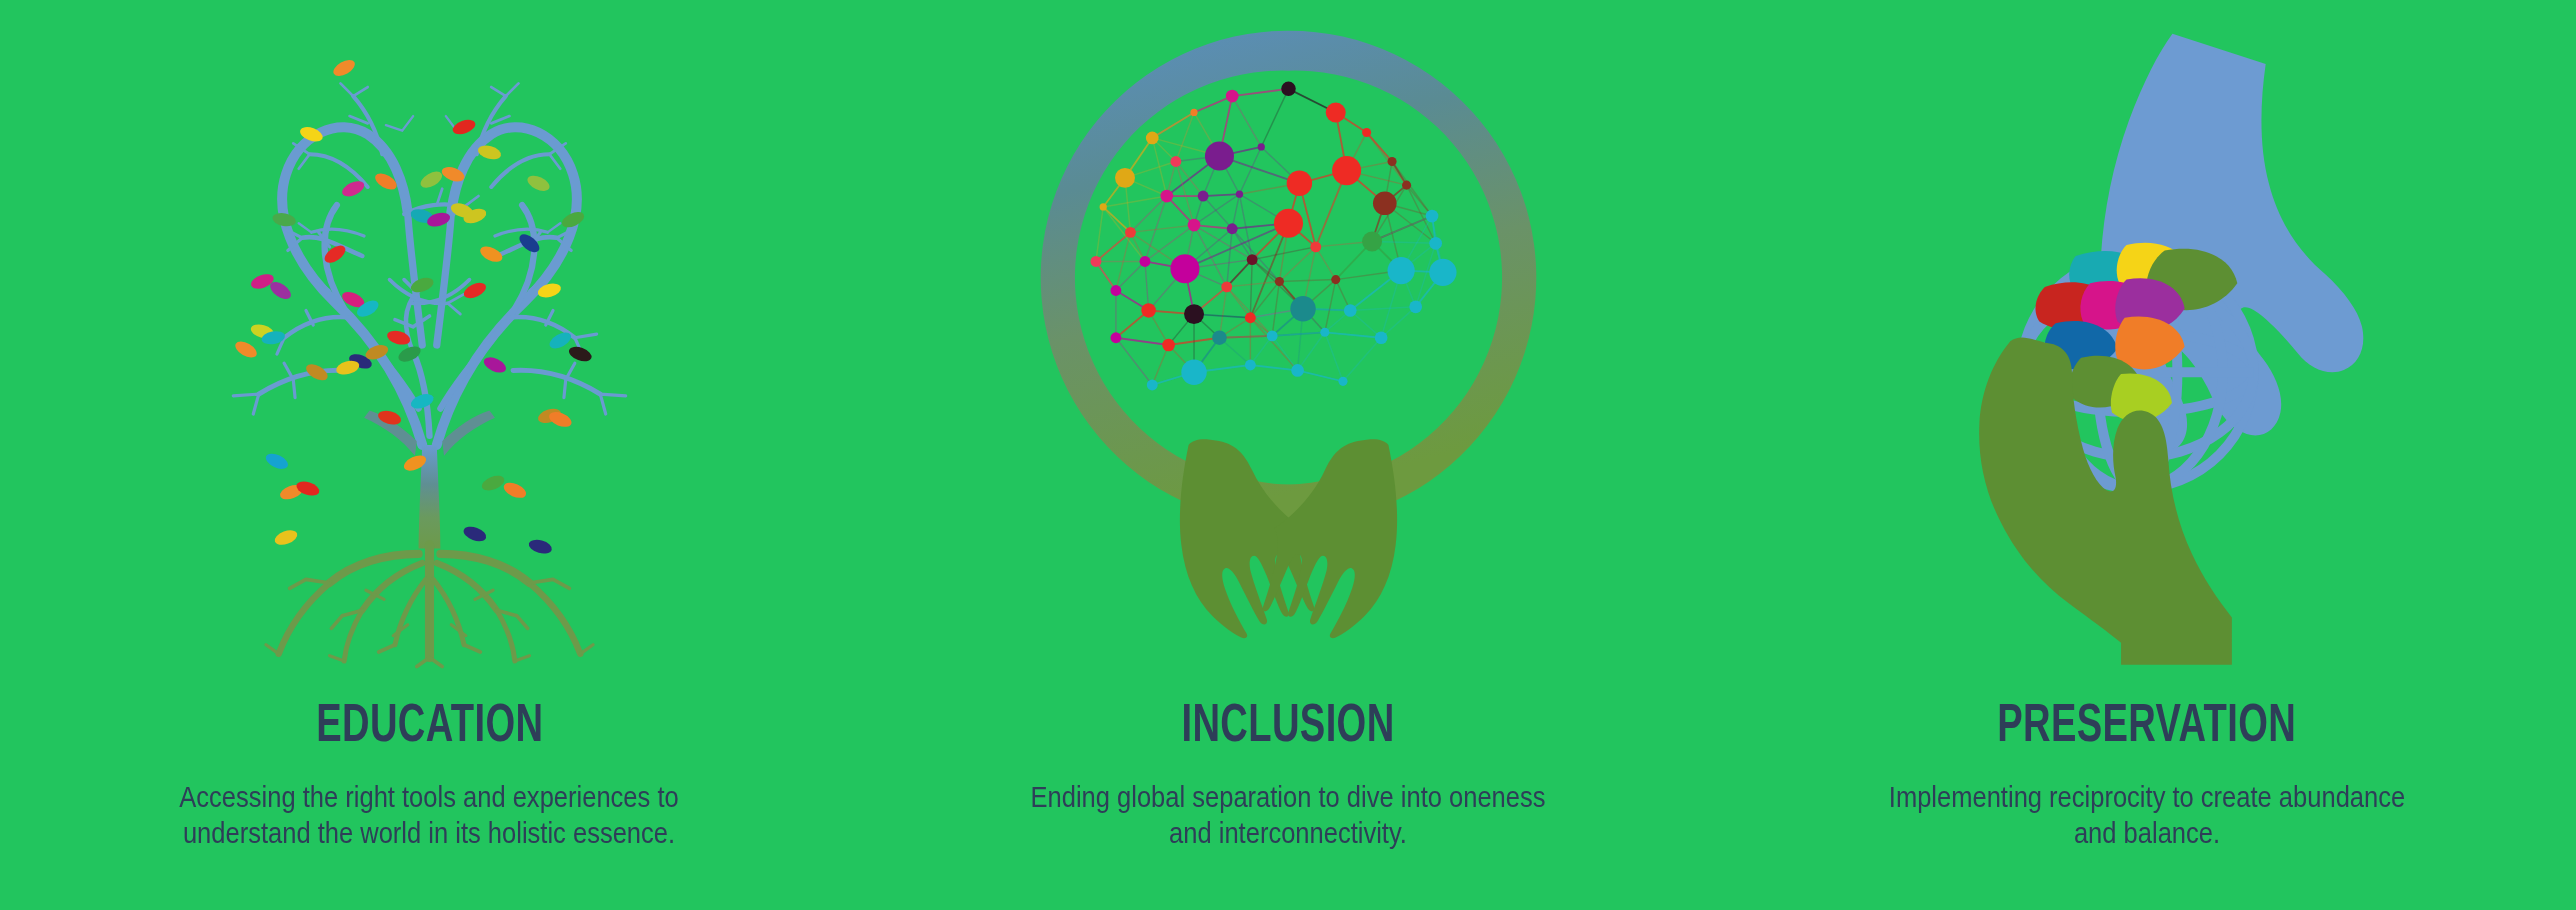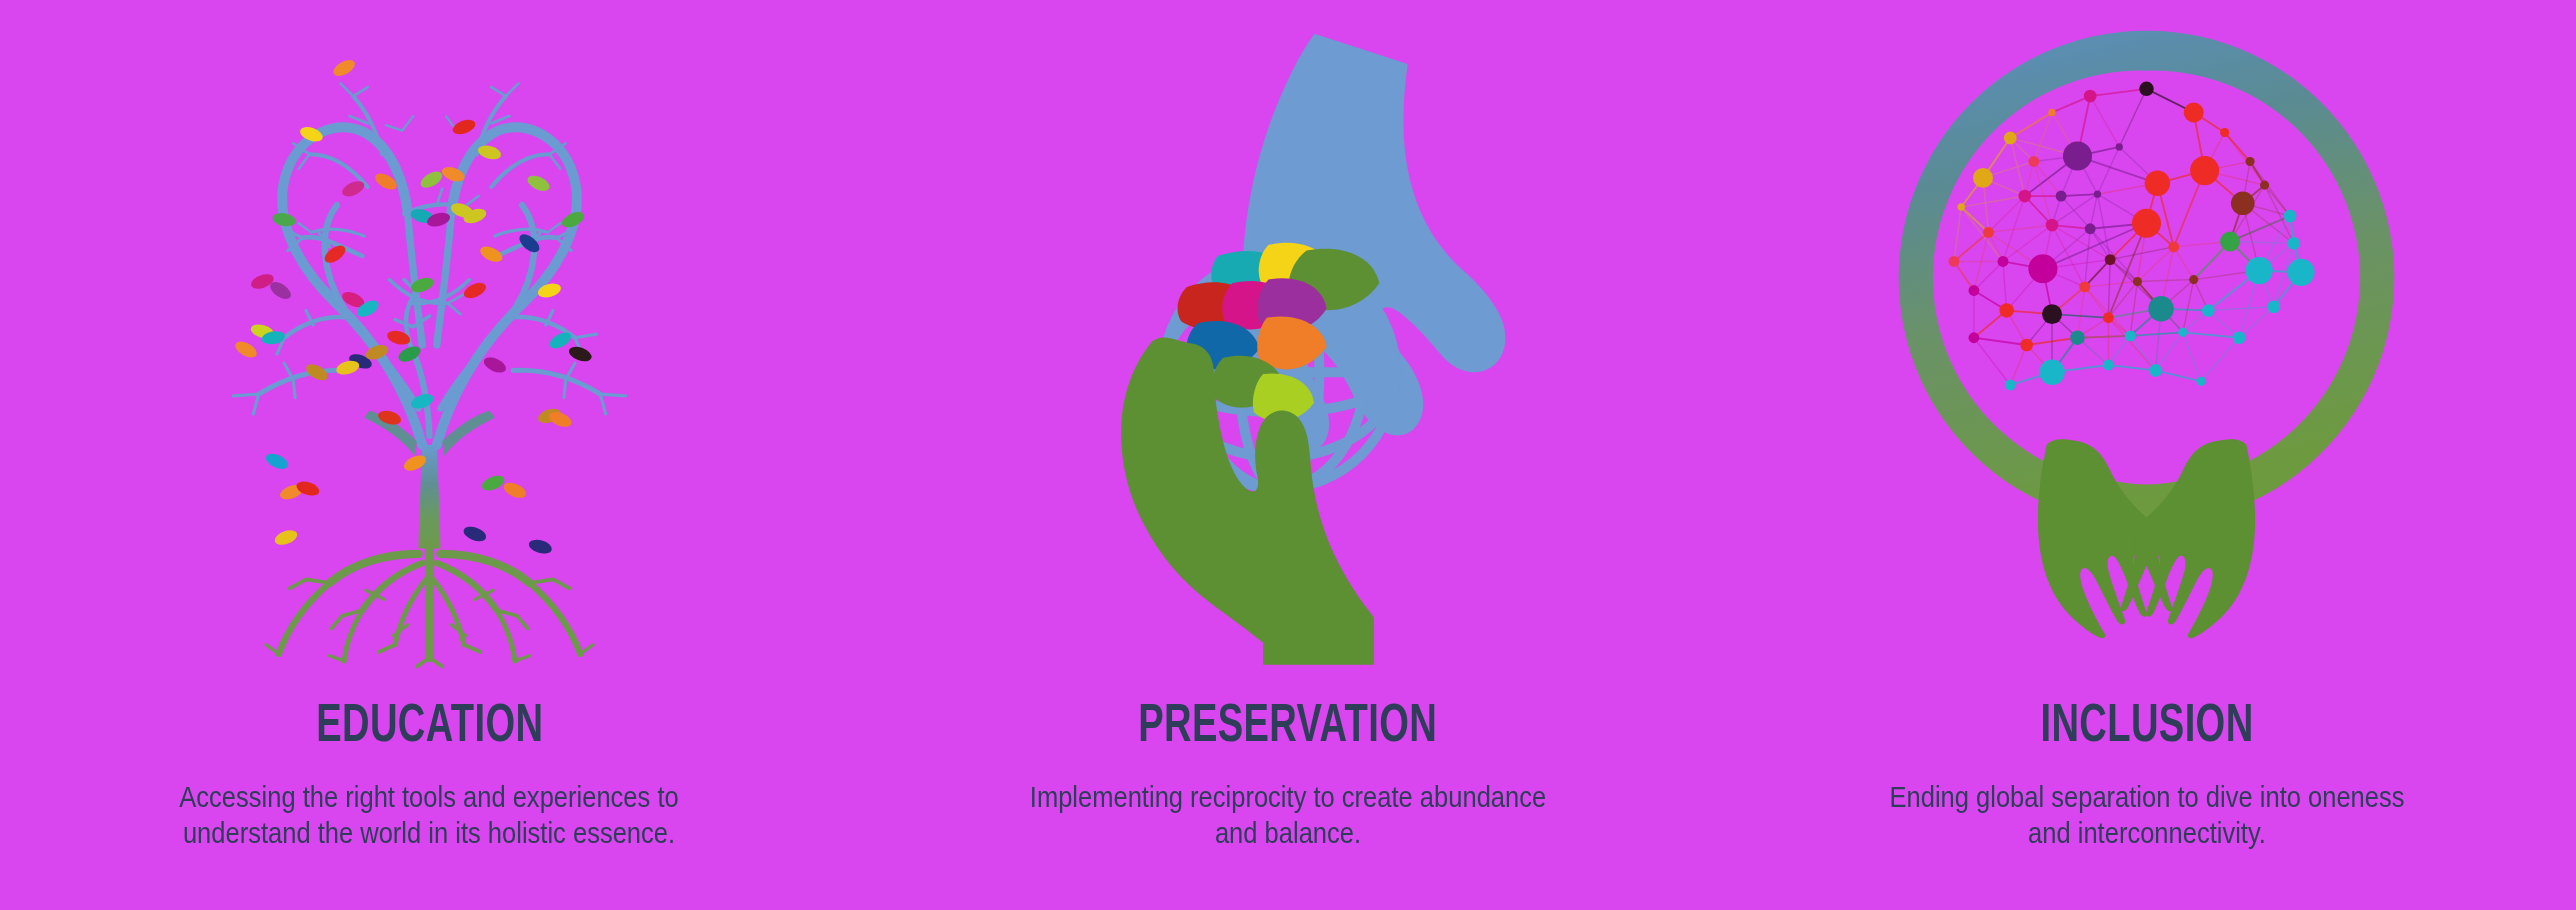--- a/index.html
+++ b/index.html
@@ -10,21 +10,21 @@
   body {
     width: 2576px;
     height: 910px;
     overflow: hidden;
     font-family: "Liberation Sans", sans-serif;
   }
   .page {
     position: relative;
     width: 2576px;
     height: 910px;
-    background: #d946ef;
+    background: #22c55e;
     display: flex;
     flex-direction: row;
     align-items: flex-start;
   }
   .column {
     position: relative;
     width: 859px;
     height: 910px;
     display: flex;
     flex-direction: column;
@@ -213,98 +213,20 @@
             <ellipse cx="374" cy="520" rx="13" ry="7" fill="#f07d28" transform="rotate(24 374 520)"></ellipse>
             <ellipse cx="330" cy="568" rx="13" ry="7" fill="#2a2a7a" transform="rotate(20 330 568)"></ellipse>
             <ellipse cx="122" cy="572" rx="13" ry="7" fill="#e8c21c" transform="rotate(-20 122 572)"></ellipse>
             <ellipse cx="402" cy="582" rx="13" ry="7" fill="#2a2a7a" transform="rotate(15 402 582)"></ellipse>
           </g>
       </svg>
     </div>
 
     <div class="card-heading">EDUCATION</div>
     <div class="card-body">Accessing the right tools and experiences to understand the world in its holistic essence.</div>
-  </div>
-
-  <div class="column">
-    <div class="art">
-      <svg width="563" height="654" viewBox="0 0 620 720">
-
-        <g fill="#6d9bd2">
-          <path d="M210 14
-                   L 318 14
-                   C 326 60 340 104 362 138
-                   C 386 176 418 200 452 214
-                   C 478 226 498 240 508 256
-                   C 520 276 518 296 504 308
-                   C 490 320 468 318 450 306
-                   C 428 292 406 280 390 276
-                   C 378 273 372 278 376 286
-                   C 382 298 398 312 416 324
-                   C 436 338 450 356 452 374
-                   C 454 394 442 408 424 408
-                   C 406 408 388 396 374 380
-                   C 356 360 336 346 320 340
-                   C 308 336 302 342 308 352
-                   C 316 366 330 380 344 394
-                   C 358 410 364 428 358 442
-                   C 350 460 330 464 314 454
-                   C 296 442 280 422 266 400
-                   C 246 368 228 330 216 290
-                   C 200 236 192 178 194 120
-                   C 196 74 202 38 210 14 Z" transform="translate(60,24) rotate(18 310 220)"></path>
-        </g>
-
-        <g fill="none" stroke="#6d9bd2" stroke-width="11">
-          <circle cx="300" cy="390" r="128"></circle>
-          <ellipse cx="300" cy="390" rx="128" ry="44"></ellipse>
-          <ellipse cx="300" cy="390" rx="128" ry="94"></ellipse>
-          <ellipse cx="300" cy="390" rx="44" ry="128"></ellipse>
-          <ellipse cx="300" cy="390" rx="94" ry="128"></ellipse>
-          <line x1="172" y1="390" x2="428" y2="390"></line>
-        </g>
-
-        <g>
-          <path d="M232 262 C 268 250 300 258 312 280 C 292 306 258 314 230 300 C 222 288 224 272 232 262 Z" fill="#18aab2"></path>
-          <path d="M288 250 C 322 242 350 254 356 276 C 338 302 304 308 280 292 C 274 278 278 260 288 250 Z" fill="#f5d417"></path>
-          <path d="M330 256 C 372 248 404 264 410 292 C 386 326 342 330 312 308 C 306 290 314 268 330 256 Z" fill="#5d8f33"></path>
-          <path d="M198 296 C 234 284 266 294 276 318 C 254 344 218 350 192 334 C 184 322 188 306 198 296 Z" fill="#c8251f"></path>
-          <path d="M248 292 C 282 284 310 296 316 318 C 298 344 264 350 240 334 C 234 320 238 302 248 292 Z" fill="#d6148a"></path>
-          <path d="M288 288 C 322 282 348 296 352 320 C 334 348 300 352 278 334 C 272 318 278 298 288 288 Z" fill="#9b2f9e"></path>
-          <path d="M210 336 C 244 328 272 340 278 364 C 258 390 224 394 200 376 C 194 362 200 344 210 336 Z" fill="#1168a8"></path>
-          <path d="M286 330 C 320 324 348 338 352 362 C 332 390 300 394 278 376 C 272 360 278 340 286 330 Z" fill="#f07d28"></path>
-          <path d="M238 374 C 272 366 300 380 304 404 C 284 432 250 436 228 418 C 222 402 228 384 238 374 Z" fill="#5d8f33"></path>
-          <path d="M282 392 C 312 388 336 402 338 424 C 320 448 290 450 272 434 C 268 420 274 400 282 392 Z" fill="#a8cf22"></path>
-        </g>
-
-        <g fill="#5d8f33">
-          <path d="M160 356
-                   C 140 380 128 412 126 446
-                   C 124 484 132 522 150 556
-                   C 168 592 194 622 224 644
-                   C 248 662 268 676 282 688
-                   L 282 712
-                   L 404 712
-                   L 404 660
-                   C 388 640 372 616 360 590
-                   C 344 556 336 520 334 486
-                   C 332 456 326 440 312 434
-                   C 298 428 284 436 278 452
-                   C 272 468 272 488 276 506
-                   C 278 518 274 524 266 520
-                   C 256 514 246 496 240 474
-                   C 232 444 228 414 228 392
-                   C 228 372 218 360 202 358
-                   C 188 356 172 346 160 356 Z"></path>
-        </g>
-      </svg>
-    </div>
-
-    <div class="card-heading">PRESERVATION</div>
-    <div class="card-body">Implementing reciprocity to create abundance and balance.</div>
   </div>
 
   <div class="column">
     <div class="art">
       <svg width="545" height="654" viewBox="0 0 600 720">
         <defs>
           <linearGradient id="ringGrad" x1="0" y1="0" x2="0.25" y2="1">
             <stop offset="0%" stop-color="#5b8fc0"></stop>
             <stop offset="32%" stop-color="#5a8b93"></stop>
             <stop offset="60%" stop-color="#6a9268"></stop>
@@ -668,14 +590,92 @@
                    C 272 472 258 466 236 464
                    C 226 463 218 465 214 470 Z" transform="translate(624,0) scale(-1,1)"></path>
         </g>
       </svg>
     </div>
 
     <div class="card-heading">INCLUSION</div>
     <div class="card-body">Ending global separation to dive into oneness and interconnectivity.</div>
   </div>
 
+  <div class="column">
+    <div class="art">
+      <svg width="563" height="654" viewBox="0 0 620 720">
+
+        <g fill="#6d9bd2">
+          <path d="M210 14
+                   L 318 14
+                   C 326 60 340 104 362 138
+                   C 386 176 418 200 452 214
+                   C 478 226 498 240 508 256
+                   C 520 276 518 296 504 308
+                   C 490 320 468 318 450 306
+                   C 428 292 406 280 390 276
+                   C 378 273 372 278 376 286
+                   C 382 298 398 312 416 324
+                   C 436 338 450 356 452 374
+                   C 454 394 442 408 424 408
+                   C 406 408 388 396 374 380
+                   C 356 360 336 346 320 340
+                   C 308 336 302 342 308 352
+                   C 316 366 330 380 344 394
+                   C 358 410 364 428 358 442
+                   C 350 460 330 464 314 454
+                   C 296 442 280 422 266 400
+                   C 246 368 228 330 216 290
+                   C 200 236 192 178 194 120
+                   C 196 74 202 38 210 14 Z" transform="translate(60,24) rotate(18 310 220)"></path>
+        </g>
+
+        <g fill="none" stroke="#6d9bd2" stroke-width="11">
+          <circle cx="300" cy="390" r="128"></circle>
+          <ellipse cx="300" cy="390" rx="128" ry="44"></ellipse>
+          <ellipse cx="300" cy="390" rx="128" ry="94"></ellipse>
+          <ellipse cx="300" cy="390" rx="44" ry="128"></ellipse>
+          <ellipse cx="300" cy="390" rx="94" ry="128"></ellipse>
+          <line x1="172" y1="390" x2="428" y2="390"></line>
+        </g>
+
+        <g>
+          <path d="M232 262 C 268 250 300 258 312 280 C 292 306 258 314 230 300 C 222 288 224 272 232 262 Z" fill="#18aab2"></path>
+          <path d="M288 250 C 322 242 350 254 356 276 C 338 302 304 308 280 292 C 274 278 278 260 288 250 Z" fill="#f5d417"></path>
+          <path d="M330 256 C 372 248 404 264 410 292 C 386 326 342 330 312 308 C 306 290 314 268 330 256 Z" fill="#5d8f33"></path>
+          <path d="M198 296 C 234 284 266 294 276 318 C 254 344 218 350 192 334 C 184 322 188 306 198 296 Z" fill="#c8251f"></path>
+          <path d="M248 292 C 282 284 310 296 316 318 C 298 344 264 350 240 334 C 234 320 238 302 248 292 Z" fill="#d6148a"></path>
+          <path d="M288 288 C 322 282 348 296 352 320 C 334 348 300 352 278 334 C 272 318 278 298 288 288 Z" fill="#9b2f9e"></path>
+          <path d="M210 336 C 244 328 272 340 278 364 C 258 390 224 394 200 376 C 194 362 200 344 210 336 Z" fill="#1168a8"></path>
+          <path d="M286 330 C 320 324 348 338 352 362 C 332 390 300 394 278 376 C 272 360 278 340 286 330 Z" fill="#f07d28"></path>
+          <path d="M238 374 C 272 366 300 380 304 404 C 284 432 250 436 228 418 C 222 402 228 384 238 374 Z" fill="#5d8f33"></path>
+          <path d="M282 392 C 312 388 336 402 338 424 C 320 448 290 450 272 434 C 268 420 274 400 282 392 Z" fill="#a8cf22"></path>
+        </g>
+
+        <g fill="#5d8f33">
+          <path d="M160 356
+                   C 140 380 128 412 126 446
+                   C 124 484 132 522 150 556
+                   C 168 592 194 622 224 644
+                   C 248 662 268 676 282 688
+                   L 282 712
+                   L 404 712
+                   L 404 660
+                   C 388 640 372 616 360 590
+                   C 344 556 336 520 334 486
+                   C 332 456 326 440 312 434
+                   C 298 428 284 436 278 452
+                   C 272 468 272 488 276 506
+                   C 278 518 274 524 266 520
+                   C 256 514 246 496 240 474
+                   C 232 444 228 414 228 392
+                   C 228 372 218 360 202 358
+                   C 188 356 172 346 160 356 Z"></path>
+        </g>
+      </svg>
+    </div>
+
+    <div class="card-heading">PRESERVATION</div>
+    <div class="card-body">Implementing reciprocity to create abundance and balance.</div>
+  </div>
+
 </div>
 
 
 </body></html>

